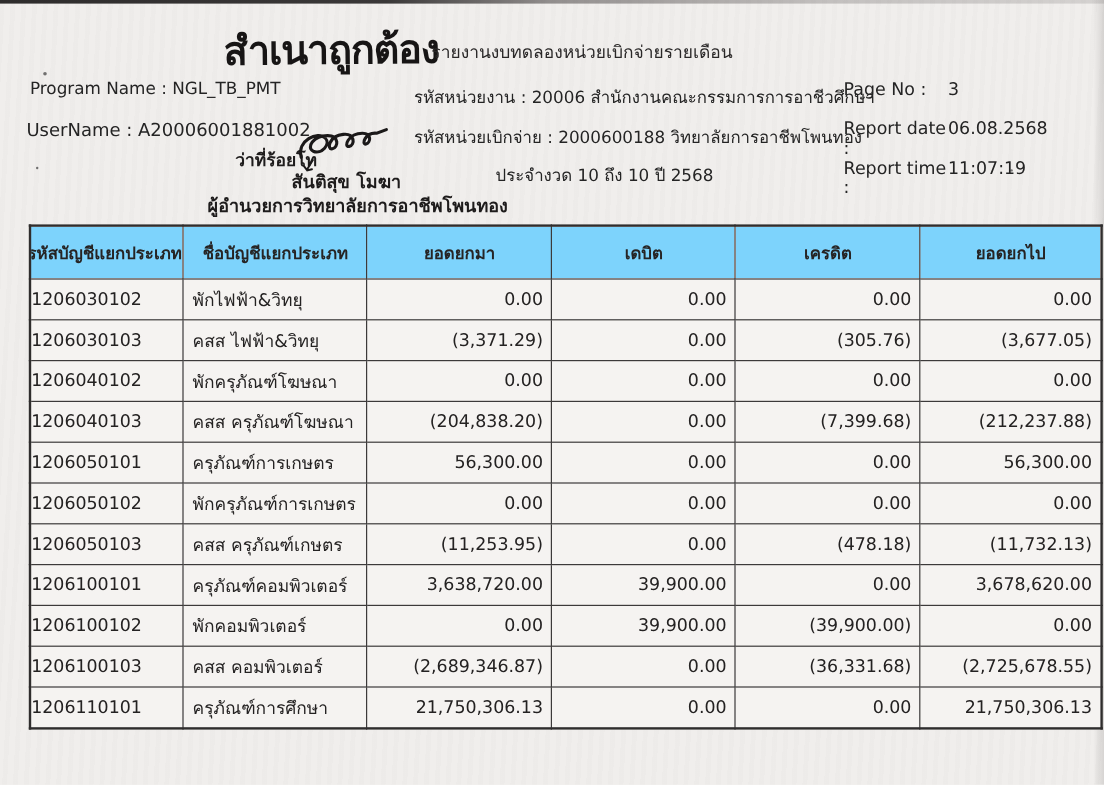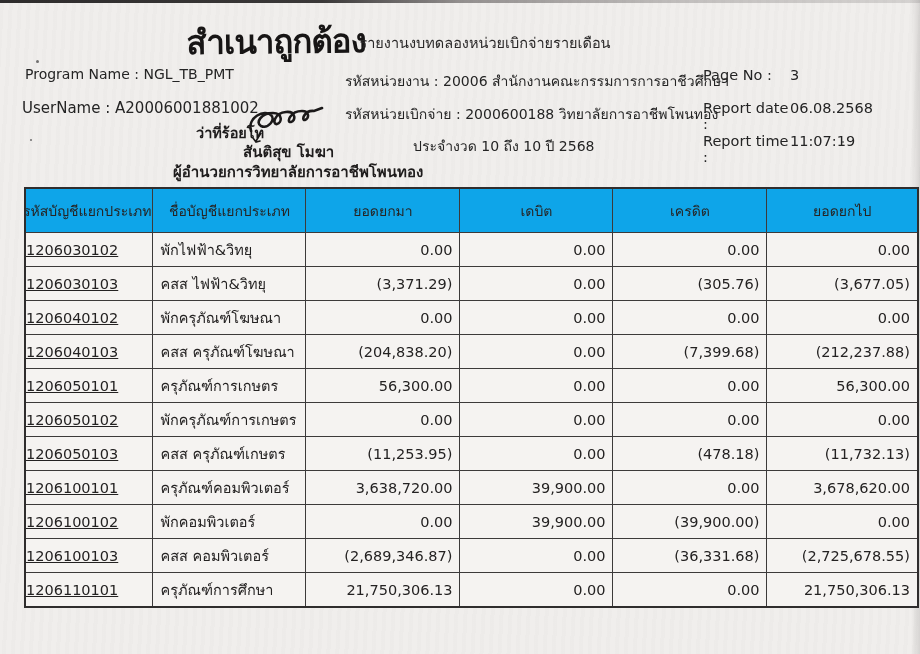--- a/index.html
+++ b/index.html
@@ -33,25 +33,25 @@
   .r1{top:67px;} .r2{top:100px;} .r3{top:133px;}
   
   .sig-rank{left:196px;top:121px;font-size:14.5px;font-weight:bold;color:#1e1c1c;}
   .sig-scribble{left:246px;top:104px;}
   .sig-arrow{left:252px;top:133px;}
   .sig-name{left:243px;top:140px;font-size:15px;font-weight:bold;color:#1e1c1c;}
   .sig-pos{left:173px;top:160px;font-size:15px;font-weight:bold;color:#1e1c1c;}
   
   table.acct{position:absolute;left:24px;top:187px;border-collapse:collapse;table-layout:fixed;
     border:2px solid #2f2d2d;background:#f5f3f1;}
-  .acct th{height:41px;background:#0ea5e9;font-size:14px;font-weight:normal;color:#262424;
+  .acct th{height:41px;background:#7dd3fc;font-size:14px;font-weight:bold;color:#262424;
     border:1.6px solid #3c3a3a;text-align:center;overflow:hidden;white-space:nowrap;}
   .acct td{height:33px;font-size:14.5px;color:#242222;border:1.6px solid #3c3a3a;
     overflow:hidden;white-space:nowrap;padding:0;}
-  .acct td.code{padding-left:5px;} .acct td.code span{display:inline-block;margin-left:-5px;text-decoration:underline;}
+  .acct td.code{padding-left:5px;} .acct td.code span{display:inline-block;margin-left:-5px;}
   .acct th.code span{display:inline-block;margin-left:-4px;}
   .acct td.name{padding-left:7px;text-align:left;}
   .acct td.num{text-align:right;padding-right:7px;}
 </style>
 </head>
 <body>
 
 <div class="abs scan-edge-top"></div>
 <div class="abs scan-edge-right"></div>
 <div class="abs speck" style="left:36px;top:60px;width:3px;height:3px;"></div>

